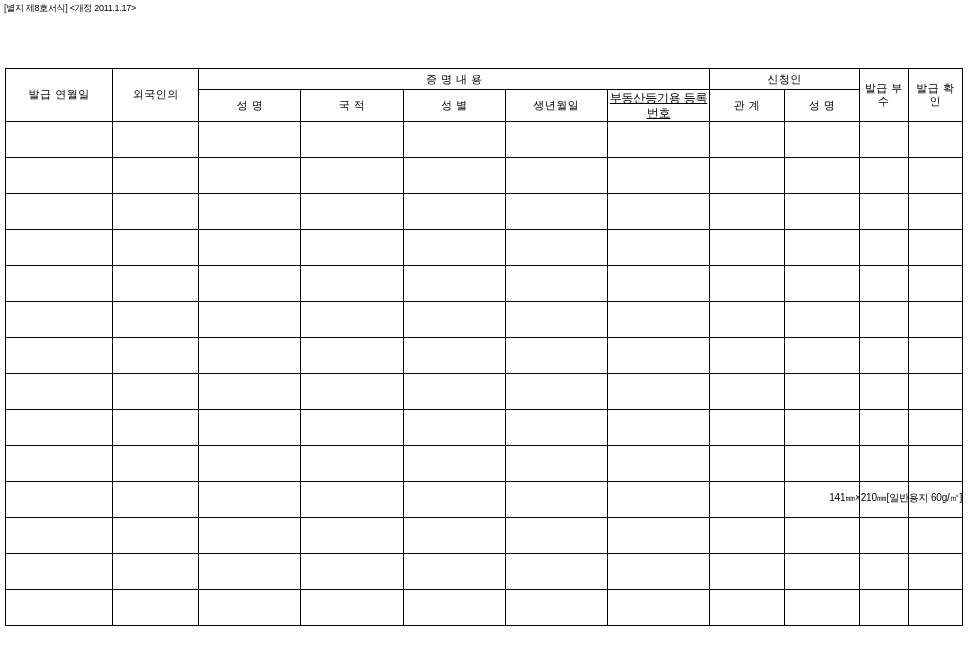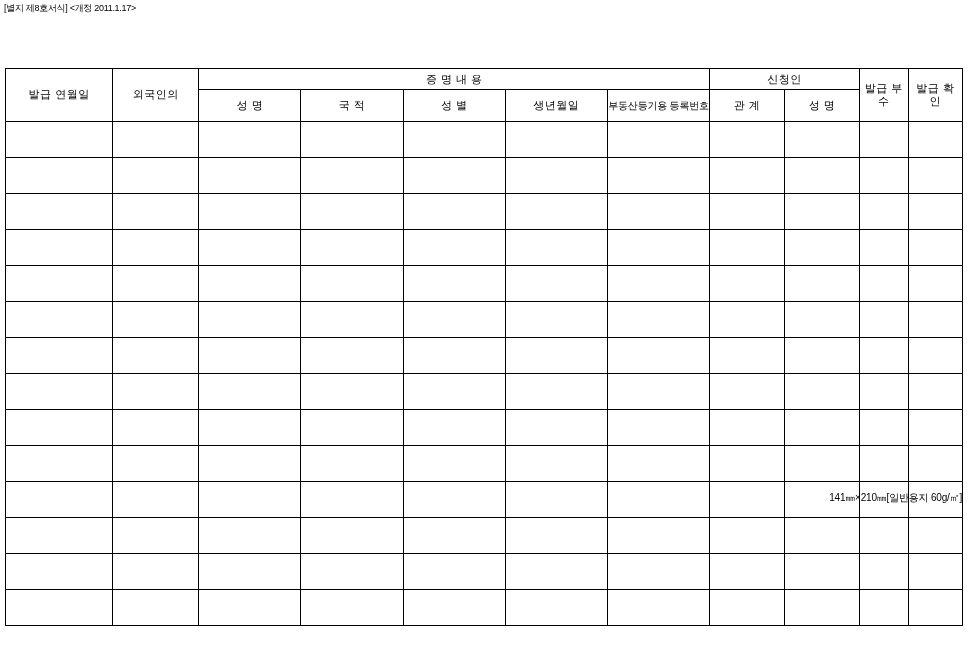--- a/index.html
+++ b/index.html
@@ -60,22 +60,23 @@
     letter-spacing: 0.5px;
     height: 20px;
   }
   td.hdr.tall {
     height: 52px;
   }
   td.hdr.sub {
     height: 30px;
   }
   td.hdr.narrow {
-    font-size: 10px;
+    font-size: 12px;
     letter-spacing: -0.2px;
+    text-decoration: underline;
   }
   td.row-cell {
     height: 35px;
   }
   .footnote {
     position: absolute;
     right: 6px;
     bottom: 8px;
     font-size: 10px;
     letter-spacing: -0.2px;

